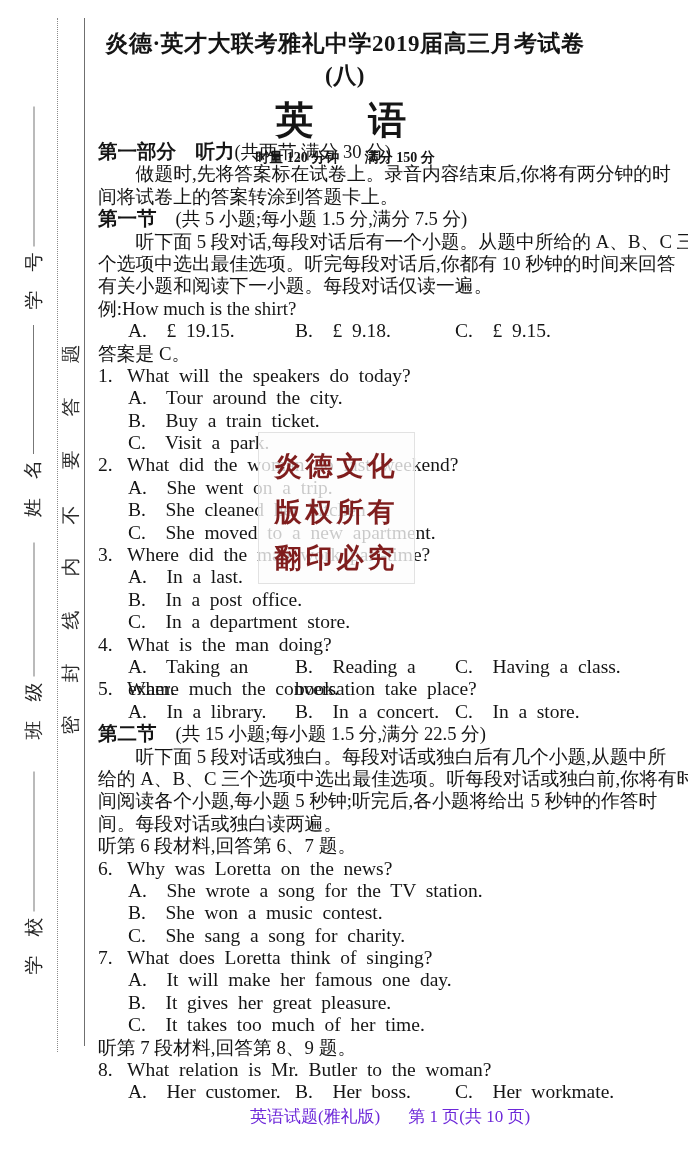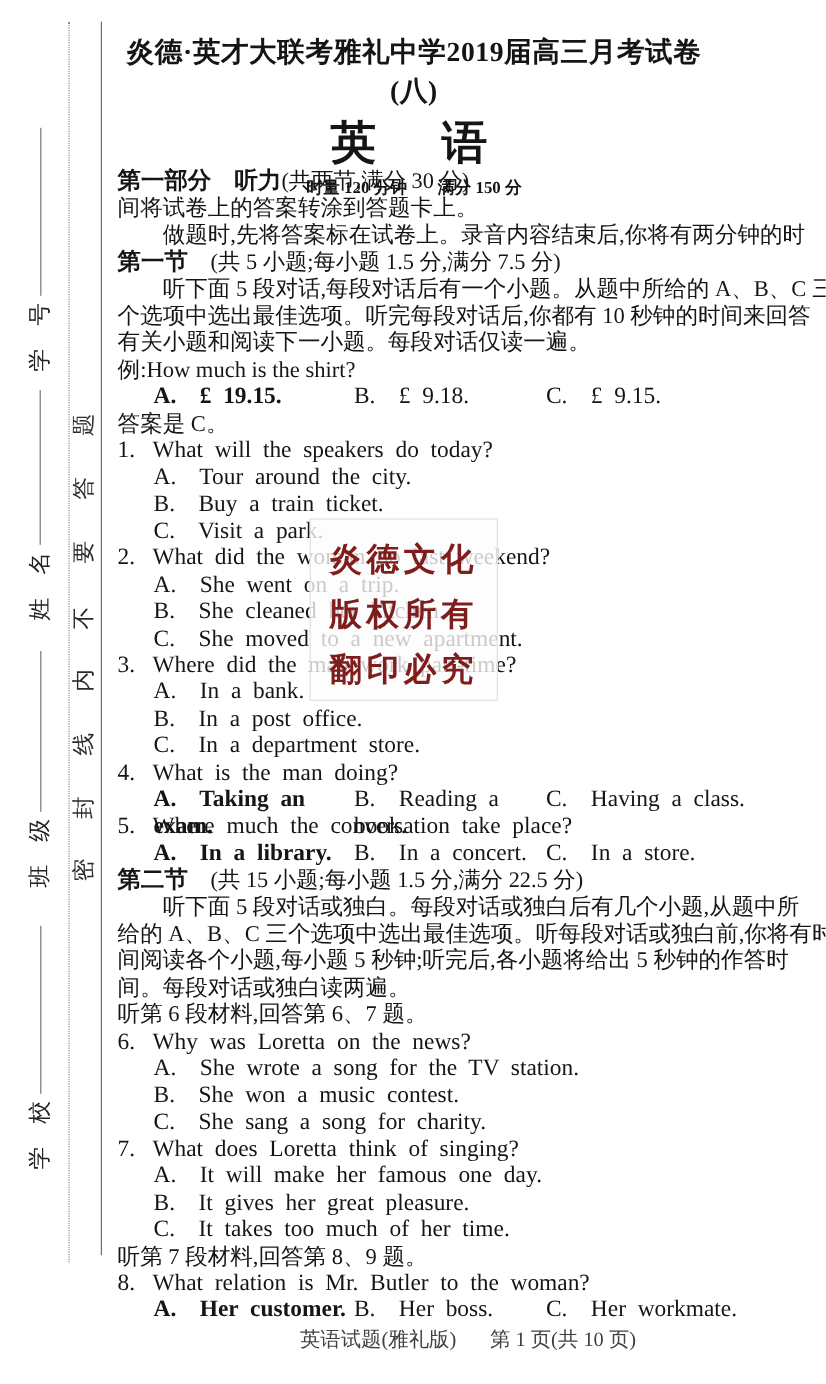--- a/index.html
+++ b/index.html
@@ -32,38 +32,38 @@
   .line{height:22.4px;white-space:nowrap;}
   .cn{font-size:18.8px;}
   .ind{text-indent:2em;}
   .head-label{font-weight:700;font-size:19.5px;text-align:right;}
   .head-note{font-size:18.6px;}
   .en{font-size:19.5px;word-spacing:0.25em;}
   .q{display:flex;}
   .qno{flex:0 0 29px;}
   .opt{padding-left:30px;white-space:pre-wrap;}
   .opt-row{display:flex;padding-left:30px;}
-  .opt-row .c1{width:167px;white-space:pre-wrap;font-weight:bold;}
+  .opt-row .c1{width:167px;white-space:pre-wrap;}
   .opt-row .c2{width:160px;white-space:pre-wrap;}
   .opt-row .c3{flex:1;white-space:pre-wrap;}
   
   .watermark{
     position:absolute;left:258px;top:432px;width:157px;height:152px;
     background:rgba(252,252,252,0.78);border:1px solid #e2e2e2;
     text-align:center;padding-top:10px;box-sizing:border-box;z-index:5;
   }
   .watermark div{
     font-size:27px;line-height:46px;color:#7f1d1d;letter-spacing:4px;
     font-weight:700;white-space:nowrap;
   }
   
   .footer{
     position:absolute;left:98px;top:1106px;width:584px;
     display:flex;justify-content:center;gap:28px;
-    font-size:17px;line-height:22px;color:#404040;
+    font-size:17px;line-height:22px;color:#6d28d9;
   }
 </style>
 </head>
 <body>
 
 <div class="rule-dotted"></div>
 <div class="rule-solid"></div>
 
 <div class="field-group" style="width:203px;left:-68px;top:190px;">
   <span class="field-label">学　号</span>
@@ -104,22 +104,22 @@
   <div>炎德文化</div>
   <div>版权所有</div>
   <div>翻印必究</div>
 </div>
 
 <div class="content">
 
   <div class="line">
     <span class="head-label">第一部分　听力</span><span class="head-note">(共两节,满分 30 分)</span>
   </div>
+  <div class="line cn ind">做题时,先将答案标在试卷上。录音内容结束后,你将有两分钟的时</div>
   <div class="line cn">间将试卷上的答案转涂到答题卡上。</div>
-  <div class="line cn ind">做题时,先将答案标在试卷上。录音内容结束后,你将有两分钟的时</div>
 
   <div class="line">
     <span class="head-label">第一节</span>　<span class="head-note">(共 5 小题;每小题 1.5 分,满分 7.5 分)</span>
   </div>
   <div class="line cn ind">听下面 5 段对话,每段对话后有一个小题。从题中所给的 A、B、C 三</div>
   <div class="line cn">个选项中选出最佳选项。听完每段对话后,你都有 10 秒钟的时间来回答</div>
   <div class="line cn">有关小题和阅读下一小题。每段对话仅读一遍。</div>
 
   <div class="line cn">例:How much is the shirt?</div>
   <div class="line opt-row en">
@@ -142,21 +142,21 @@
       <span>What did the woman do last weekend?</span>
   </div>
   <div class="line opt en">A.  She went on a trip.</div>
   <div class="line opt en">B.  She cleaned her kitchen.</div>
   <div class="line opt en">C.  She moved to a new apartment.</div>
 
   <div class="line q en">
     <span class="qno">3.</span>
       <span>Where did the man work part-time?</span>
   </div>
-  <div class="line opt en">A.  In a bank.</div>
+  <div class="line opt en">A.  In a last.</div>
   <div class="line opt en">B.  In a post office.</div>
   <div class="line opt en">C.  In a department store.</div>
 
   <div class="line q en">
     <span class="qno">4.</span>
       <span>What is the man doing?</span>
   </div>
   <div class="line opt-row en">
     <span class="c1">A.  Taking an exam.</span>
     <span class="c2">B.  Reading a book.</span>

